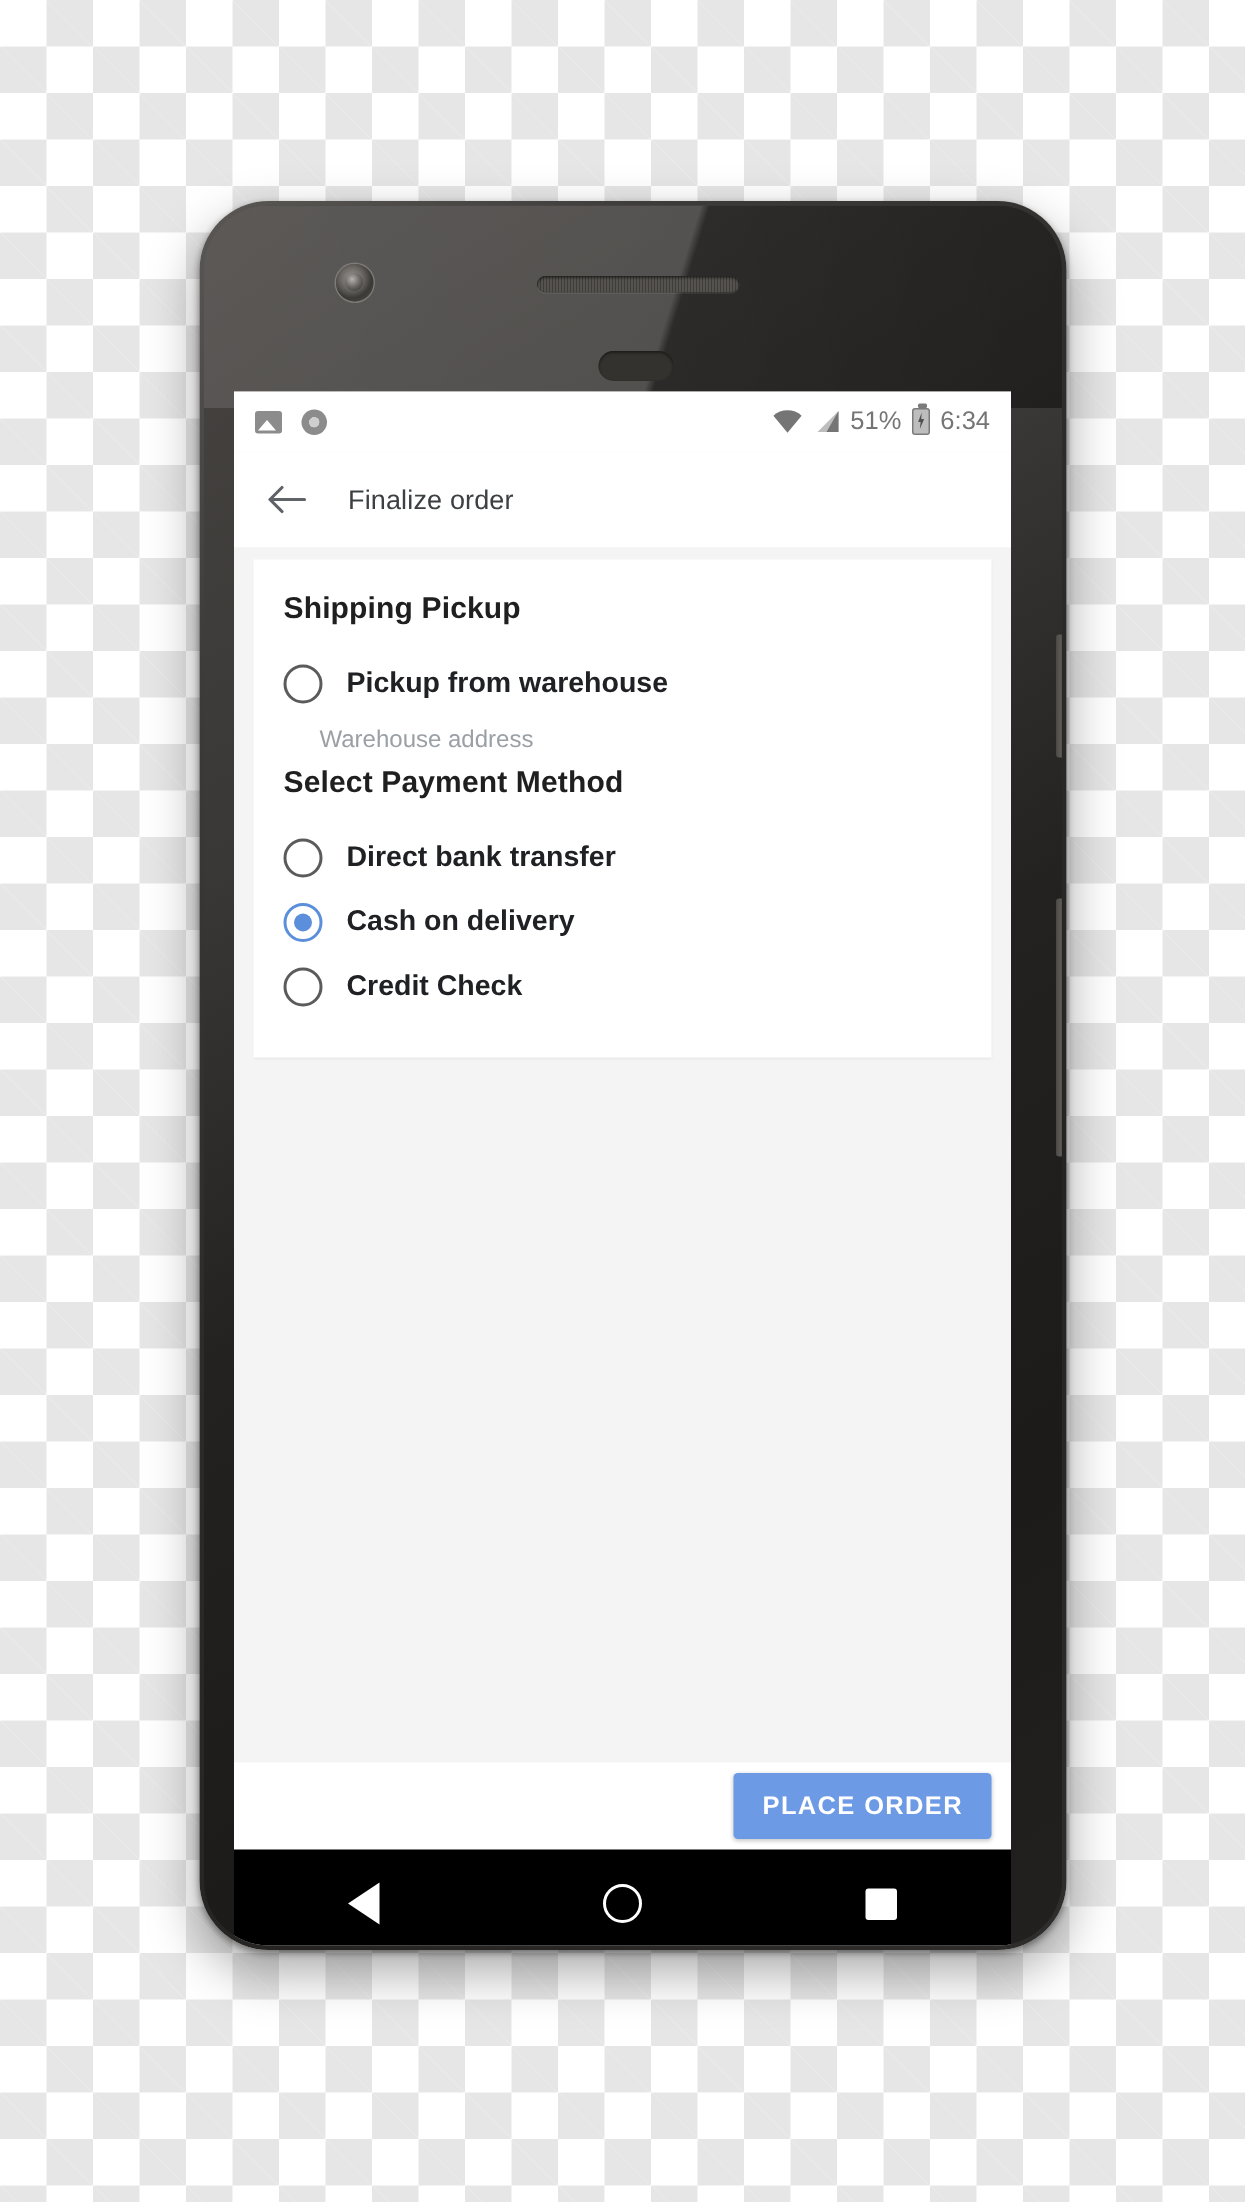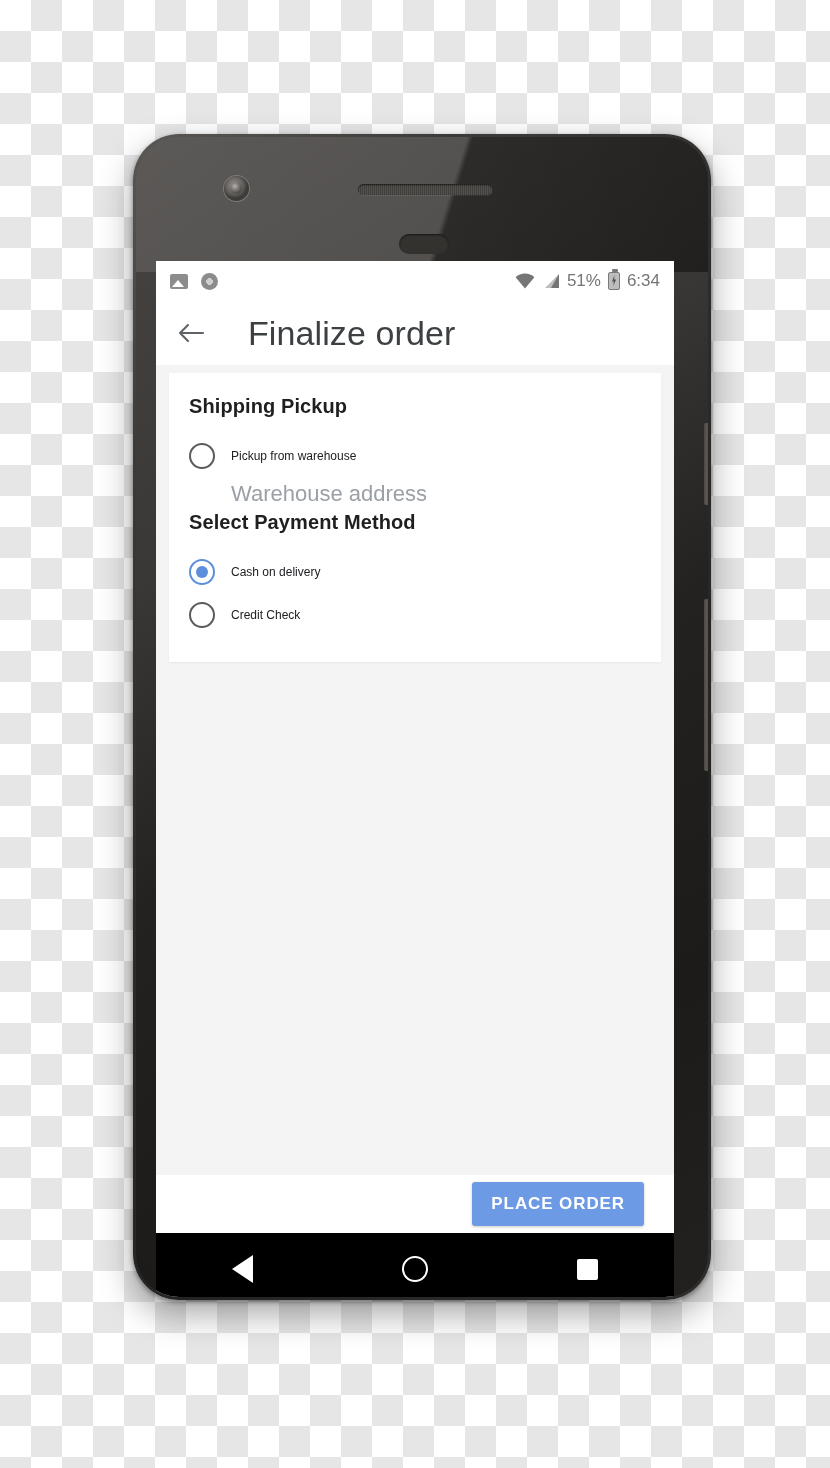--- a/index.html
+++ b/index.html
@@ -189,22 +189,22 @@
     align-items: center;
     padding: 0 18px;
     flex: 0 0 auto;
   }
   #back-arrow {
     width: 34px; height: 34px;
     display: flex; align-items: center; justify-content: center;
     cursor: pointer;
   }
   #toolbar-title {
-    margin-left: 40px;
-    font-size: 34px;
+    margin-left: 24px;
+    font-size: 18px;
     color: #3c4043;
     font-weight: 400;
     letter-spacing: 0.1px;
   }
 
   
   #content {
     flex: 1 1 auto;
     background: #f5f4f4;
     padding: 8px 0 0 0;
@@ -246,40 +246,40 @@
     content: "";
     position: absolute;
     left: 50%; top: 50%;
     transform: translate(-50%, -50%);
     width: 12px; height: 12px;
     border-radius: 50%;
     background: #5b8fdb;
   }
   .radio-label {
     margin-left: 16px;
-    font-size: 12px;
+    font-size: 19px;
     color: #202124;
-    font-weight: 400;
+    font-weight: 700;
   }
   .sub-note {
-    margin-left: 42px;
-    font-size: 22px;
+    margin-left: 24px;
+    font-size: 16px;
     color: #9aa0a6;
     line-height: 34px;
   }
 
   
   #action-bar {
     flex: 0 0 auto;
     height: 58px;
     background: #ffffff;
     display: flex;
     align-items: center;
     justify-content: flex-end;
-    padding: 0 30px;
+    padding: 0 13px;
   }
   #place-order-btn {
     background: #6d9ae4;
     color: #ffffff;
     border: none;
     border-radius: 3px;
     font-family: "Liberation Sans", sans-serif;
     font-size: 17px;
     font-weight: bold;
     letter-spacing: 0.9px;
@@ -371,20 +371,24 @@
 
             <div class="radio-row">
               <div class="radio"></div>
               <div class="radio-label">Pickup from warehouse</div>
             </div>
             <div class="sub-note">Warehouse address</div>
 
 
             <div class="section-title second">Select Payment Method</div>
 
+            <div class="radio-row">
+              <div class="radio"></div>
+              <div class="radio-label">Direct bank transfer</div>
+            </div>
 
 
             <div class="radio-row">
               <div class="radio checked"></div>
               <div class="radio-label">Cash on delivery</div>
             </div>
 
             <div class="radio-row">
               <div class="radio"></div>
               <div class="radio-label">Credit Check</div>

